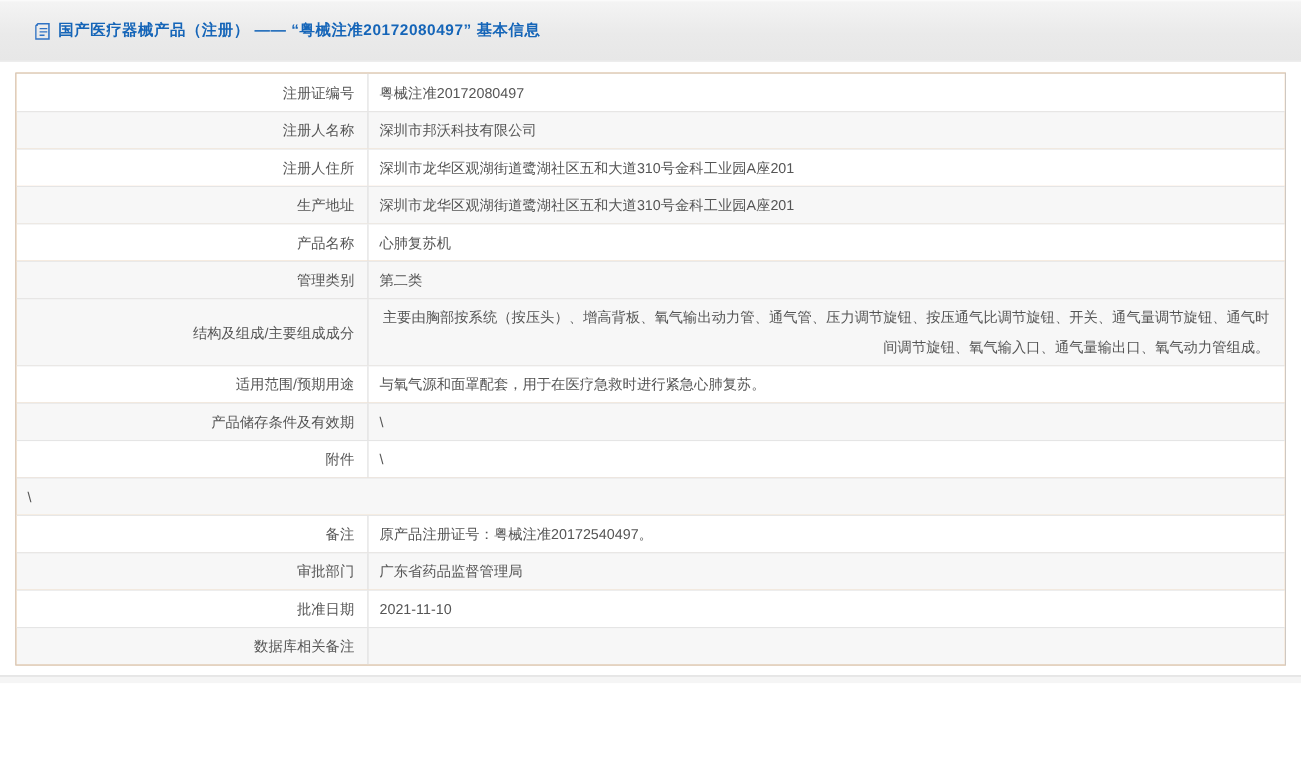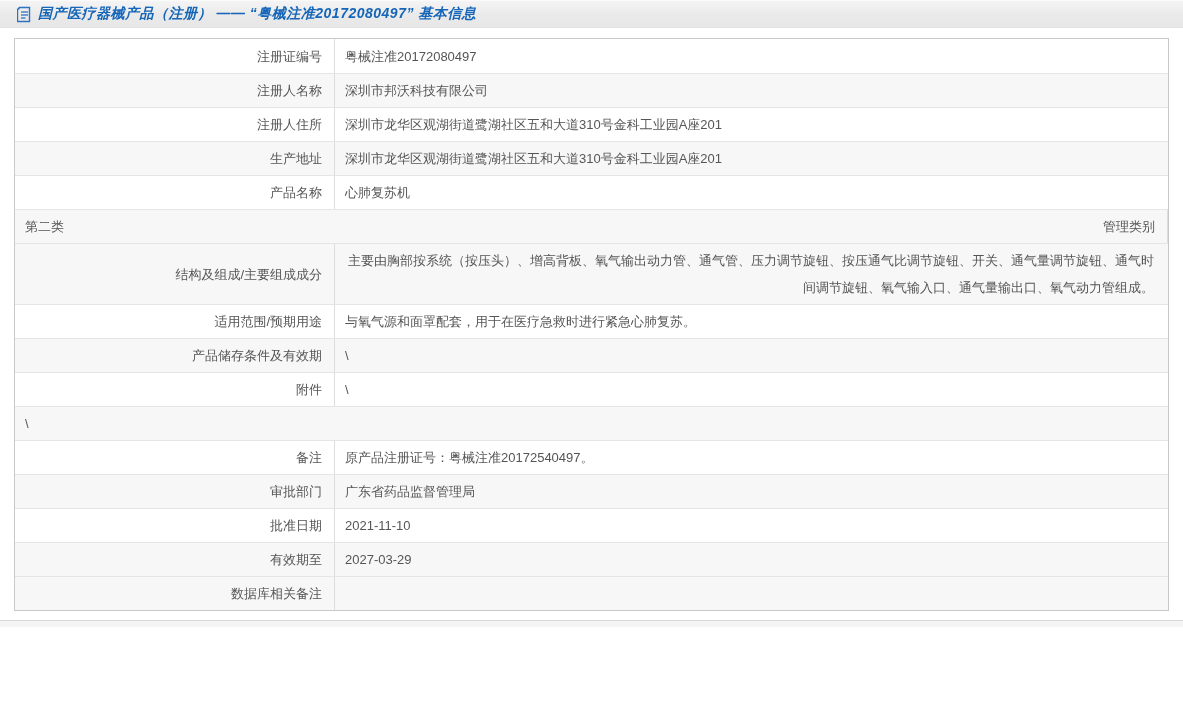--- a/index.html
+++ b/index.html
@@ -4,28 +4,27 @@
 <style>
   * { box-sizing: border-box; margin: 0; padding: 0; }
   html, body {
     width: 1183px; height: 705px;
     background: #ffffff;
     font-family: "Liberation Sans", "DejaVu Sans", sans-serif;
     overflow: hidden;
   }
   .header-bar {
     width: 100%;
-    height: 28px;
+    height: 56px;
     background: linear-gradient(180deg, #f4f4f4 0%, #eaeaea 55%, #e7e7e7 100%);
     border-top: 1px solid #fafafa;
     border-bottom: 1px solid #e2e2e2;
     display: flex;
     align-items: center;
-    padding-left: 17px;
-    font-style: italic;
+    padding-left: 32px;
   }
   .doc-icon {
     width: 15px; height: 17px;
     margin-right: 6px;
     flex: 0 0 auto;
     display: inline-block;
   }
   .page-title {
     color: #1565b8;
     font-size: 14px;
@@ -104,22 +103,22 @@
   </div>
   <div class="table-row striped">
     <div class="cell label-cell">生产地址</div>
     <div class="cell value-cell">深圳市龙华区观湖街道鹭湖社区五和大道310号金科工业园A座201</div>
   </div>
   <div class="table-row">
     <div class="cell label-cell">产品名称</div>
     <div class="cell value-cell">心肺复苏机</div>
   </div>
   <div class="table-row striped">
+    <div class="cell label-cell">管理类别</div>
     <div class="cell value-cell">第二类</div>
-    <div class="cell label-cell">管理类别</div>
   </div>
   <div class="table-row striped">
     <div class="cell label-cell">结构及组成/主要组成成分</div>
     <div class="cell value-cell">主要由胸部按系统（按压头）、增高背板、氧气输出动力管、通气管、压力调节旋钮、按压通气比调节旋钮、开关、通气量调节旋钮、通气时间调节旋钮、氧气输入口、通气量输出口、氧气动力管组成。</div>
   </div>
   <div class="table-row">
     <div class="cell label-cell">适用范围/预期用途</div>
     <div class="cell value-cell">与氧气源和面罩配套，用于在医疗急救时进行紧急心肺复苏。</div>
   </div>
   <div class="table-row striped">
@@ -139,22 +138,18 @@
   </div>
   <div class="table-row striped">
     <div class="cell label-cell">审批部门</div>
     <div class="cell value-cell">广东省药品监督管理局</div>
   </div>
   <div class="table-row">
     <div class="cell label-cell">批准日期</div>
     <div class="cell value-cell">2021-11-10</div>
   </div>
   <div class="table-row striped">
-    <div class="cell label-cell">有效期至</div>
-    <div class="cell value-cell">2027-03-29</div>
-  </div>
-  <div class="table-row striped">
     <div class="cell label-cell">数据库相关备注</div>
     <div class="cell value-cell"></div>
   </div>
 </div>
 
 <div class="footer-strip"></div>
 
 </body></html>

